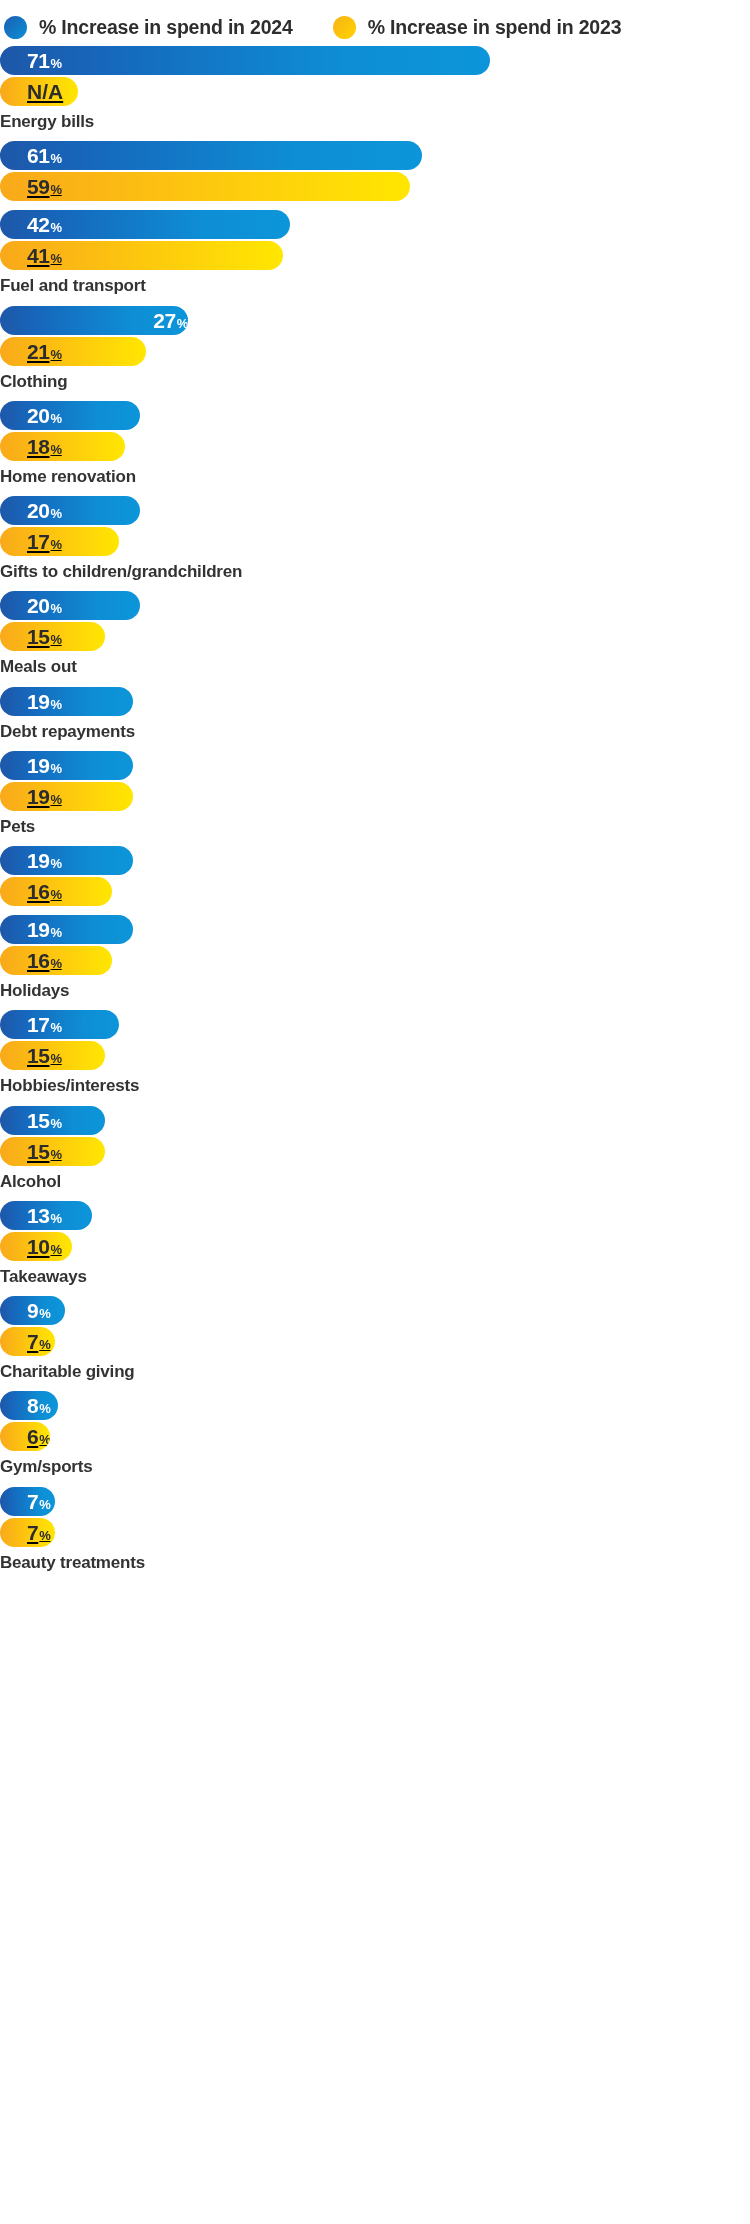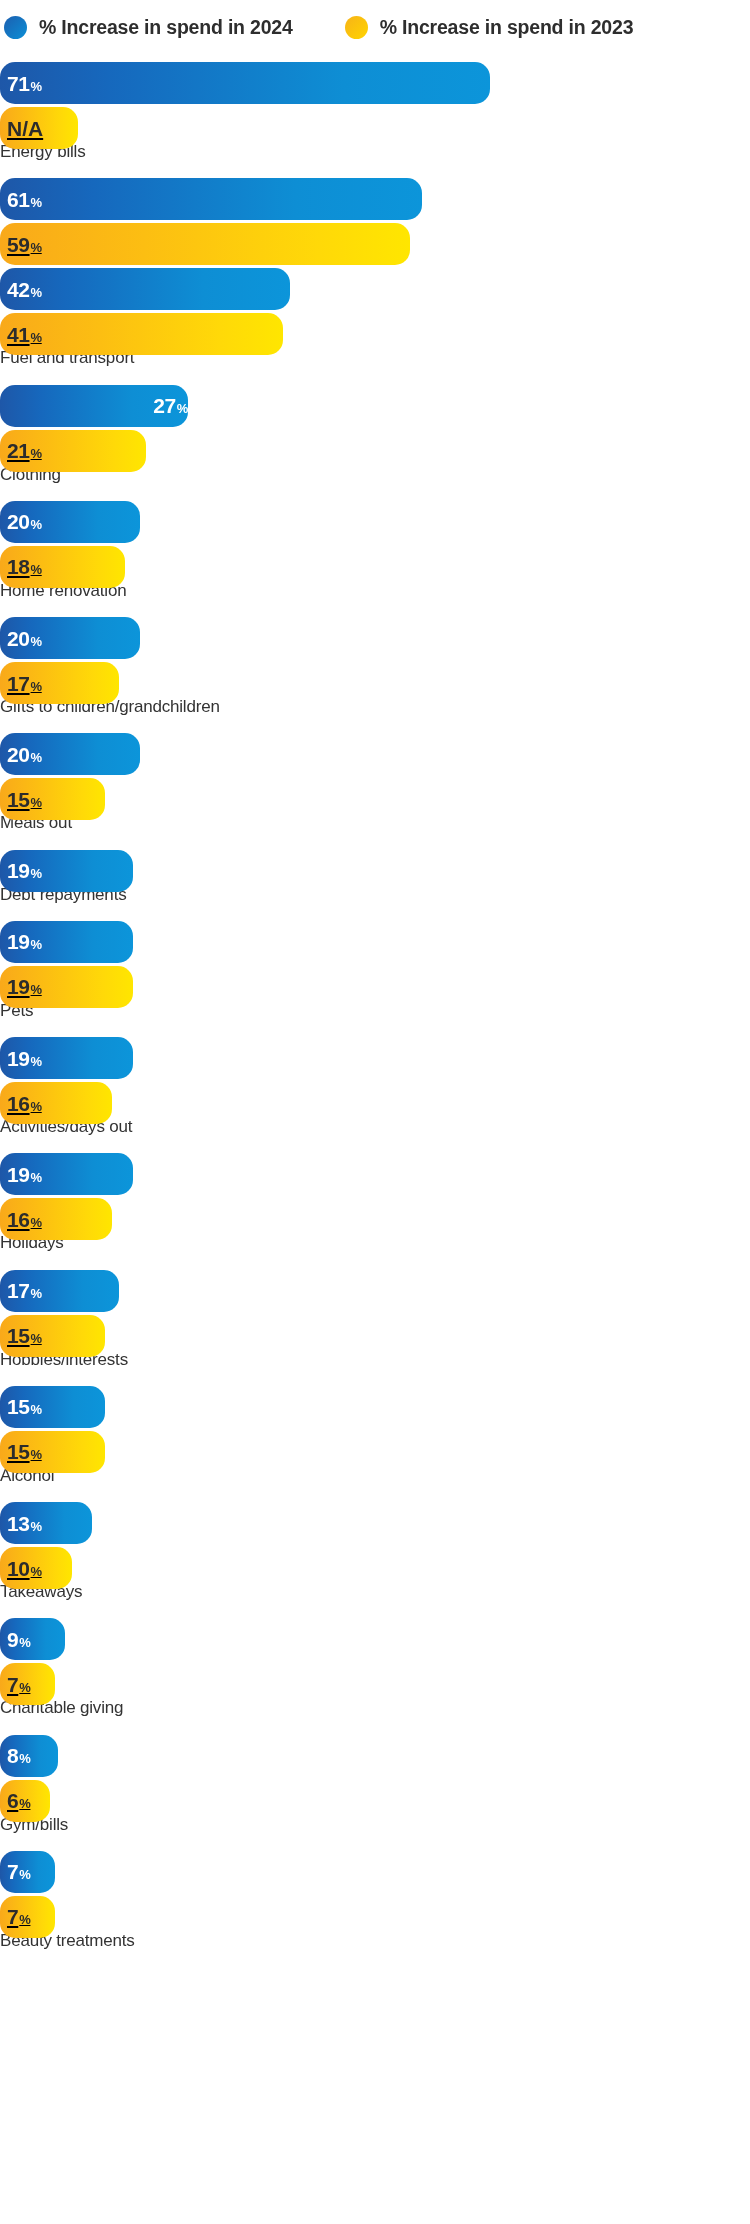--- a/index.html
+++ b/index.html
@@ -11,21 +11,21 @@
   body { width: 750px; height: 2224px; position: relative; overflow: hidden; }
 
   
   #legend {
     display: flex;
     align-items: center;
     padding: 8px 0 0 4px;
     height: 46px;
   }
   .legend-item { display: flex; align-items: center; }
-  .legend-item.first { margin-right: 52px; }
+  .legend-item.first { margin-right: 40px; }
   .legend-dot {
     width: 23px; height: 23px;
     border-radius: 50%;
     flex: 0 0 auto;
     margin-right: 12px;
   }
   .legend-dot.blue   { background: linear-gradient(135deg,#1c5fb0 0%,#0b8fd6 100%); }
   .legend-dot.yellow { background: linear-gradient(135deg,#f7b318 0%,#ffd400 100%); }
   .legend-label {
     font-size: 19.5px;
@@ -34,50 +34,49 @@
     letter-spacing: -0.2px;
     white-space: nowrap;
   }
 
   
   #chart { padding: 0; }
   .group { margin-bottom: 9px; }
 
   .bar-row { height: 29px; position: relative; margin-bottom: 2px; }
   .bar {
-    height: 42px;
+    height: 29px;
     border-radius: 15px;
     display: flex;
     align-items: center;
-    padding-left: 7px;
+    padding-left: 27px;
     min-width: 46px;
     position: relative;
     overflow: hidden;
-    margin-top: 16px;
   }
   .bar.b2024 { background: linear-gradient(90deg,#1e57a8 0%, #1668bd 22%, #0e8ed4 70%, #0c95da 100%); }
   .bar.b2023 { background: linear-gradient(90deg,#f9a91a 0%, #fcbe12 35%, #ffd908 78%, #ffe600 100%); text-decoration: underline; }
 
   .val {
     font-size: 21px;
     font-weight: bold;
     letter-spacing: -0.4px;
     line-height: 1;
     white-space: nowrap;
     display: flex;
     align-items: baseline;
   }
   .bar.b2024 .val { color: #ffffff; }
   .bar.b2023 .val { color: #2c2c2c; }
   .val .pct { font-size: 13px; font-weight: bold; margin-left: 1px; }
   .val.na { font-size: 21px; letter-spacing: 0px; }
 
   .cat-label {
     font-size: 17px;
-    font-weight: normal;
+    font-weight: bold;
     color: #333333;
     letter-spacing: -0.2px;
     padding-top: 3px;
     line-height: 1.25;
     white-space: nowrap;
   }
 </style>
 </head>
 <body>
 
@@ -208,21 +207,20 @@
       <div class="bar-row">
         <div class="bar b2024" style="width: 133px;">
           <span class="val">19<span class="pct">%</span></span>
         </div>
       </div>
       <div class="bar-row">
         <div class="bar b2023" style="width: 112px;">
           <span class="val">16<span class="pct">%</span></span>
         </div>
       </div>
-      <div class="cat-label">Activities/days out</div>
     </div>
     <div class="group">
       <div class="bar-row">
         <div class="bar b2024" style="width: 133px;">
           <span class="val">19<span class="pct">%</span></span>
         </div>
       </div>
       <div class="bar-row">
         <div class="bar b2023" style="width: 112px;">
           <span class="val">16<span class="pct">%</span></span>
@@ -286,21 +284,21 @@
       <div class="bar-row">
         <div class="bar b2024" style="width: 58px;">
           <span class="val">8<span class="pct">%</span></span>
         </div>
       </div>
       <div class="bar-row">
         <div class="bar b2023" style="width: 50px;">
           <span class="val">6<span class="pct">%</span></span>
         </div>
       </div>
-      <div class="cat-label">Gym/bills</div>
+      <div class="cat-label">Gym/sports</div>
     </div>
     <div class="group">
       <div class="bar-row">
         <div class="bar b2024" style="width: 55px;">
           <span class="val">7<span class="pct">%</span></span>
         </div>
       </div>
       <div class="bar-row">
         <div class="bar b2023" style="width: 55px;">
           <span class="val">7<span class="pct">%</span></span>

